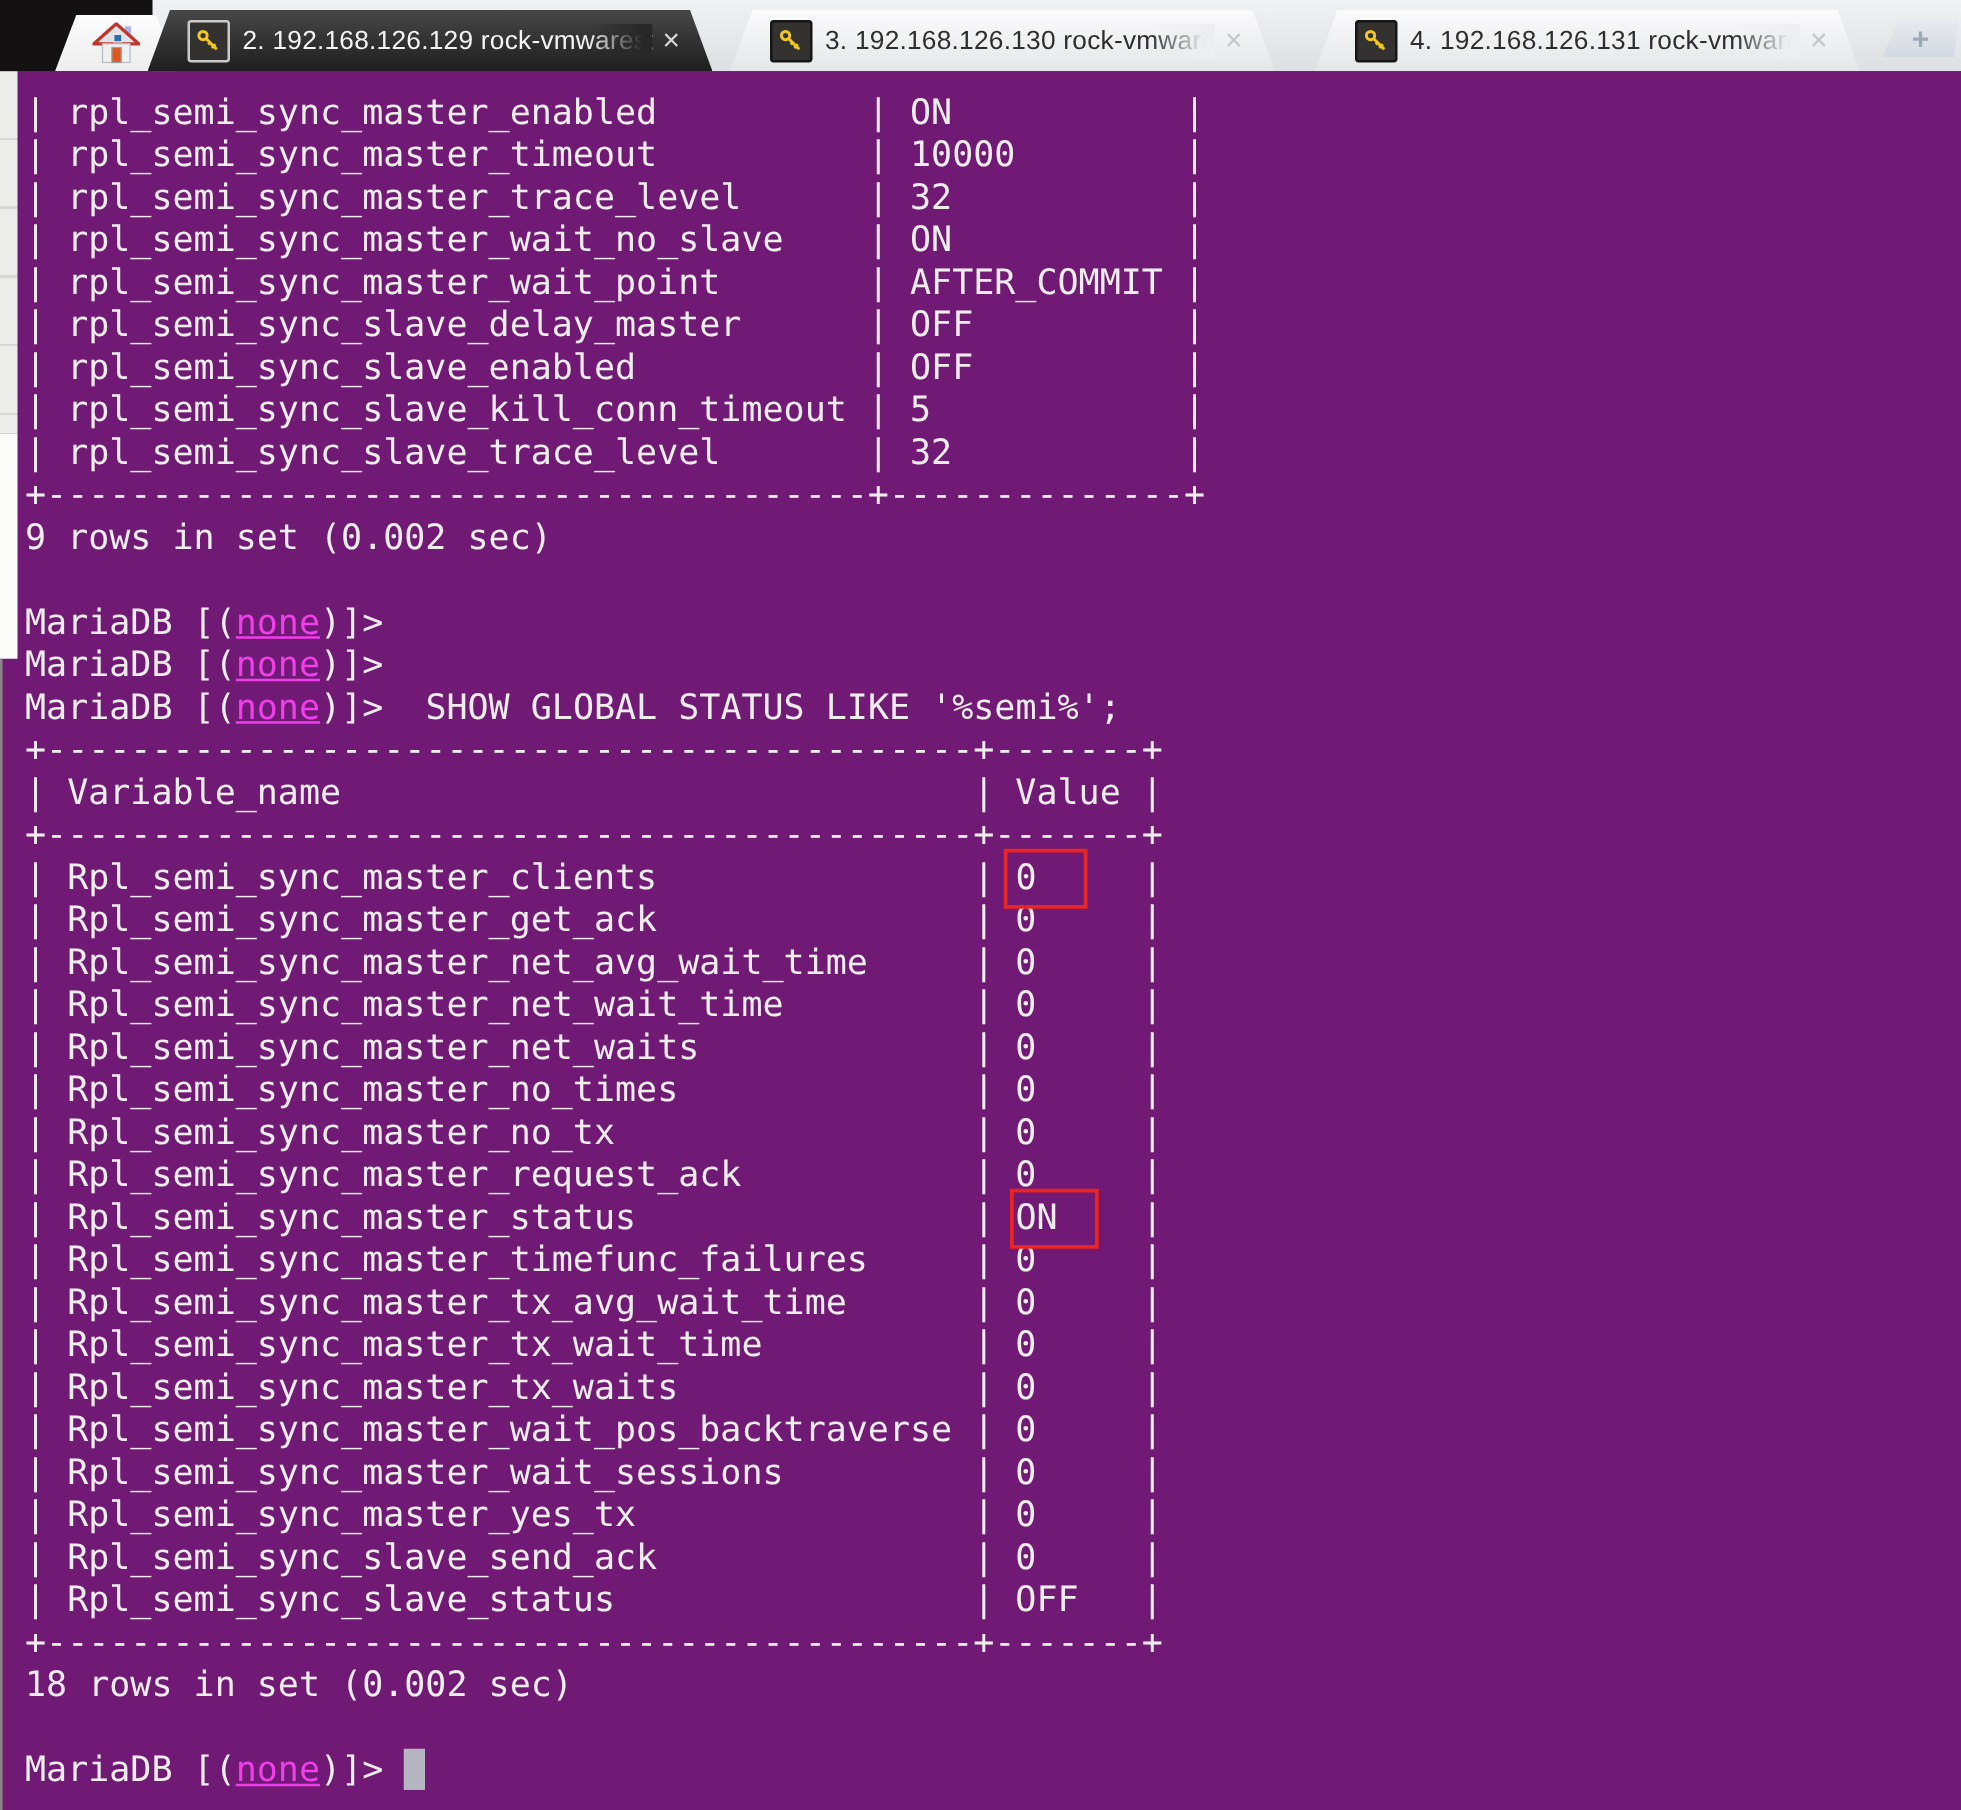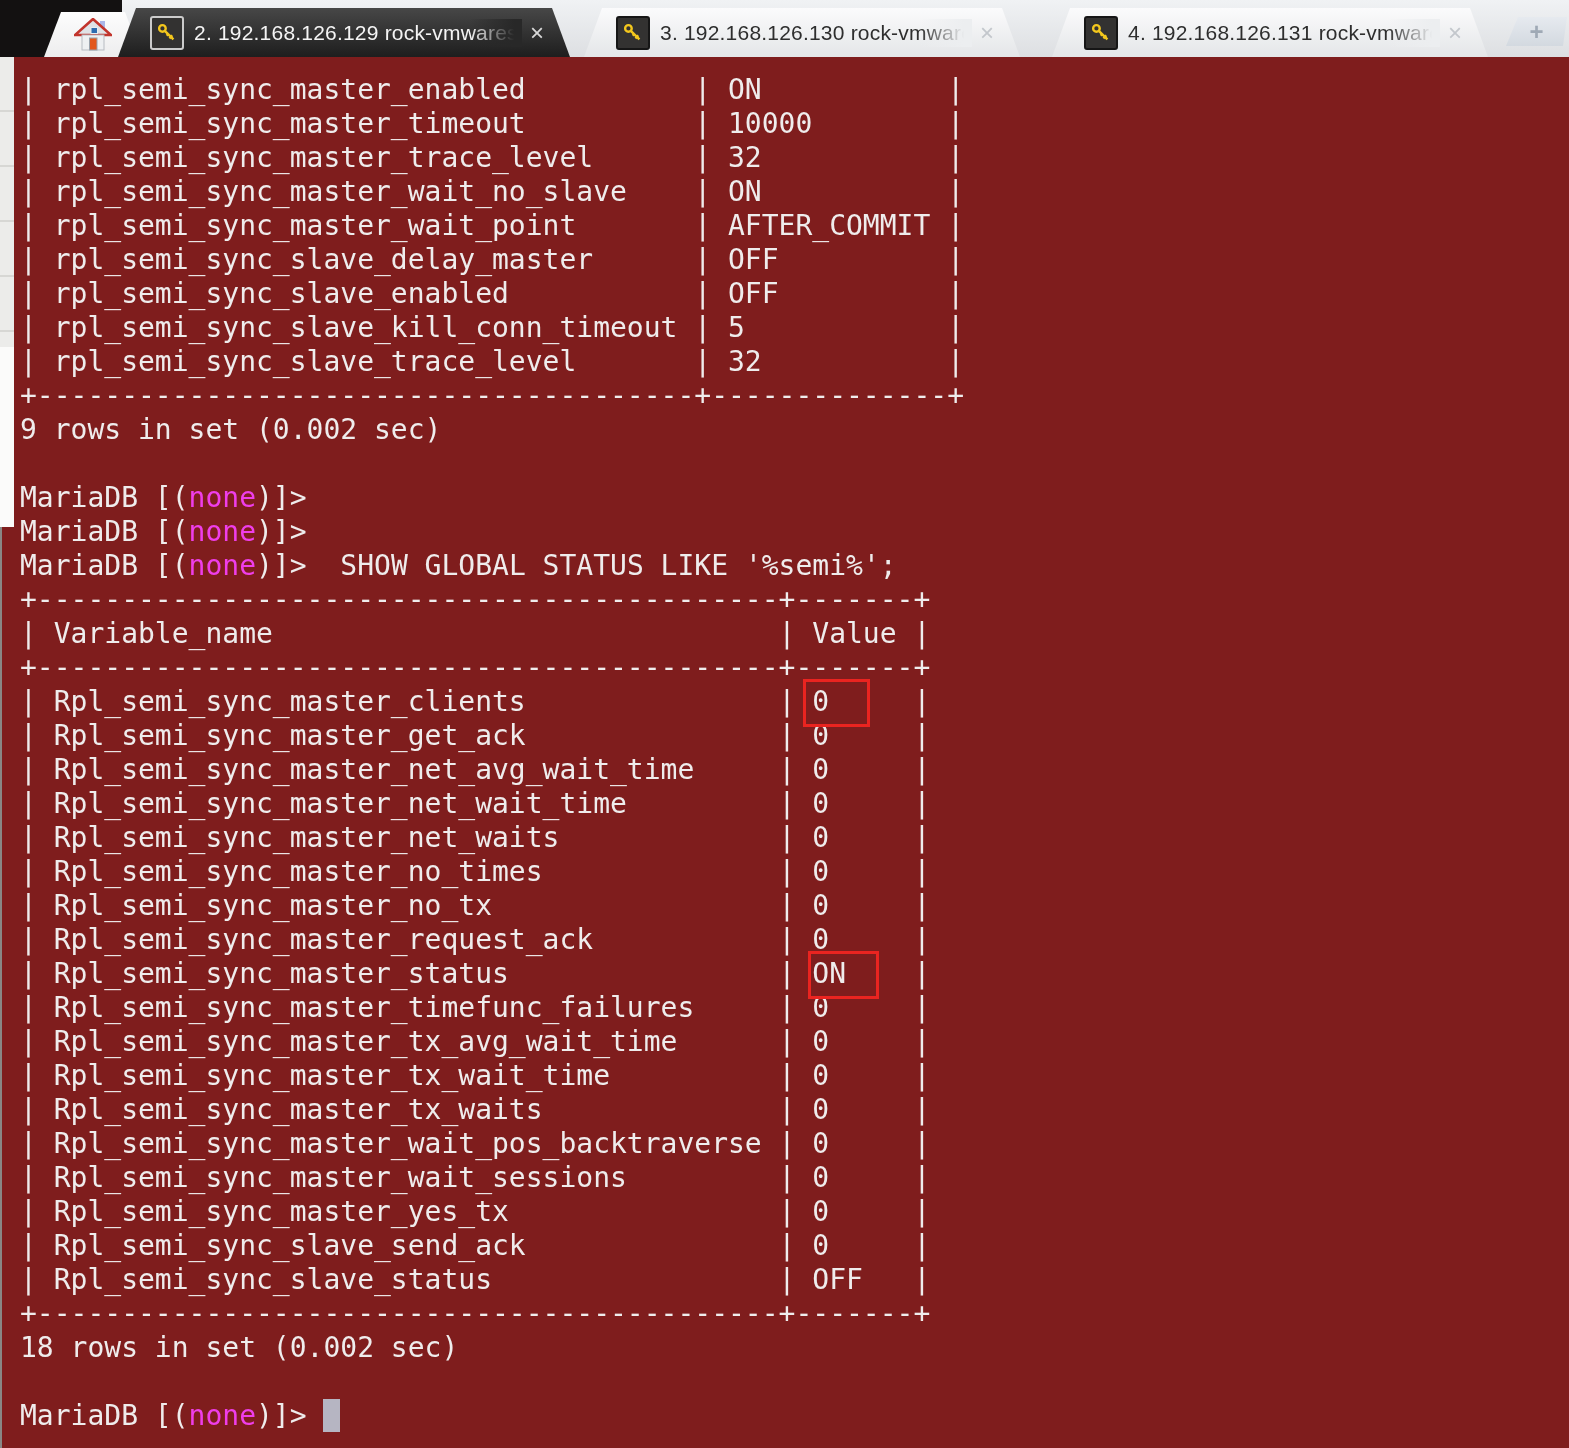--- a/index.html
+++ b/index.html
@@ -40,32 +40,32 @@
   .tab-dark .tab-close{color:#d8d8d8;}
   .tab-light .tab-close{color:#c3c7cc;}
   .newtab{position:absolute;left:1506px;top:17px;width:61px;height:29px;z-index:1;
           clip-path:polygon(12px 0,61px 0,57px 29px,0 29px);
           background:linear-gradient(#e6eaef,#d3d9e0);
           display:flex;align-items:center;justify-content:center;}
   .newtab span{color:#9fa9b5;font-size:24px;font-weight:bold;line-height:24px;}
 
   
   .terminal{position:absolute;left:0;top:57px;width:1569px;height:1391px;
-            background:#7f1d1d;}
+            background:#701a75;}
   .scrollbar{position:absolute;left:0;top:0;width:14px;height:470px;}
   .sb-track{position:absolute;left:0;top:0;width:14px;height:290px;
             background:repeating-linear-gradient(180deg,#ececea 0px,#ececea 53px,#d7d7d4 53px,#d7d7d4 55px);}
   .sb-thumb{position:absolute;left:0;top:290px;width:14px;height:180px;background:#fbfbfa;}
   .left-edge{position:absolute;left:0;top:470px;width:2px;height:921px;background:#898785;}
 
   .term-pre{position:absolute;left:0;top:16px;margin:0;padding:0 0 0 20px;
             font-family:"DejaVu Sans Mono",monospace;font-size:28px;line-height:34px;
             color:#efecec;}
   .tline{height:34px;white-space:pre;}
-  .mag{color:#ef3eea;}
+  .mag{color:#ef3eea;text-decoration:underline;}
   .cur{background:#b6b5c2;color:transparent;}
   .rb1,.rb2{position:relative;}
   .rb1::after,.rb2::after{content:"";position:absolute;border:3px solid #ea2420;}
   .rb1::after{left:-9px;right:-41px;top:-6px;bottom:-9px;}
   .rb2::after{left:-4px;right:-33px;top:-6px;bottom:-9px;}
 </style>
 </head>
 <body>
 
 <div class="window">

